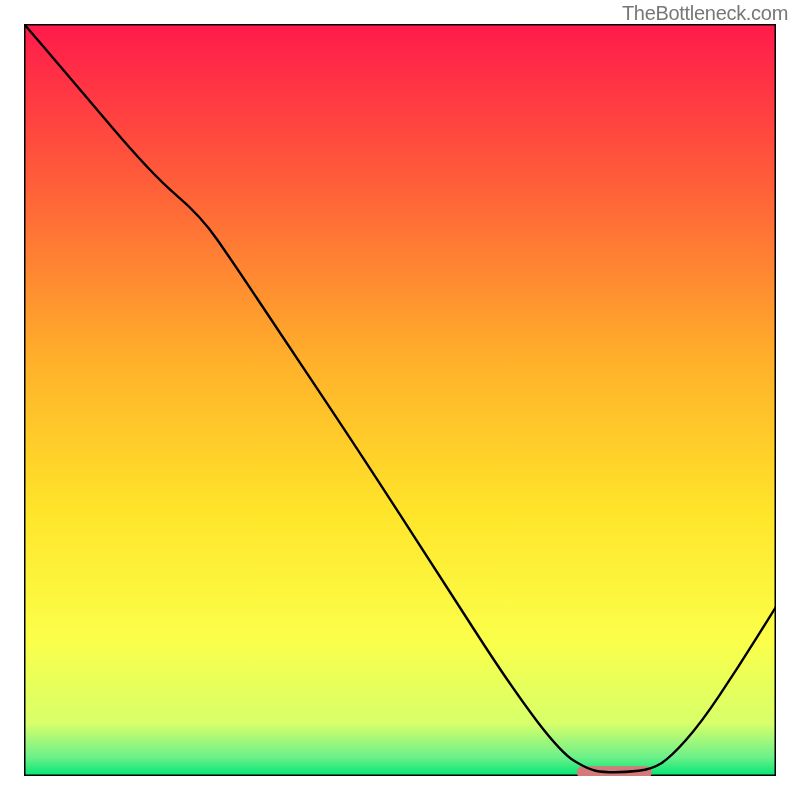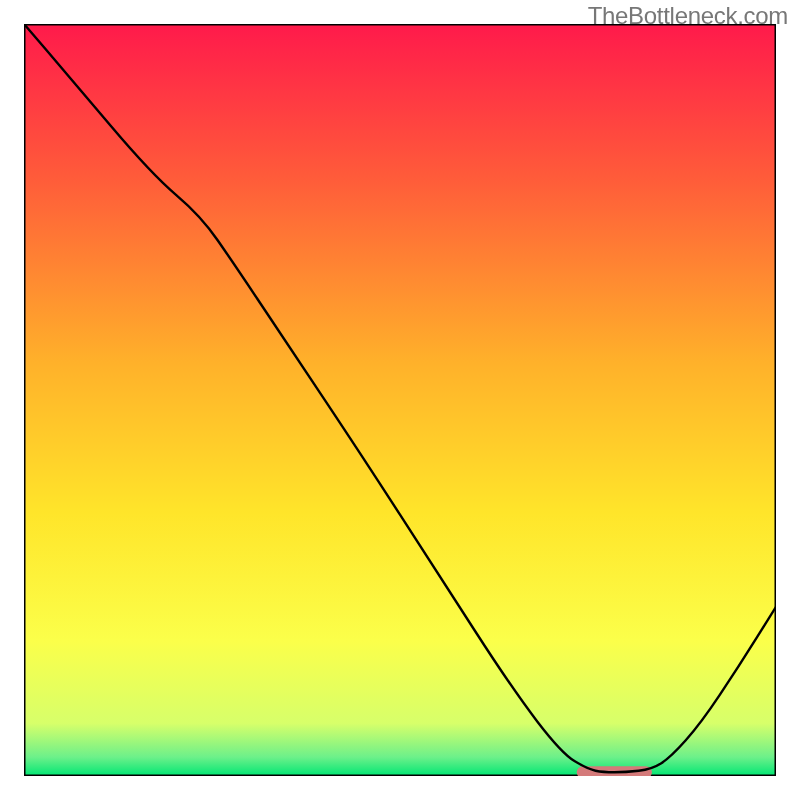--- a/index.html
+++ b/index.html
@@ -8,21 +8,21 @@
     width: 800px;
     height: 800px;
     background: #ffffff;
     font-family: Arial, Helvetica, sans-serif;
     overflow: hidden;
   }
   .watermark {
     position: absolute;
     top: 2px;
     right: 12px;
-    font-size: 24px;
+    font-size: 20px;
     font-weight: 500;
     color: #777;
     letter-spacing: -0.3px;
     z-index: 10;
   }
   .plot-area {
     position: absolute;
     left: 24px;
     top: 24px;
     width: 752px;

